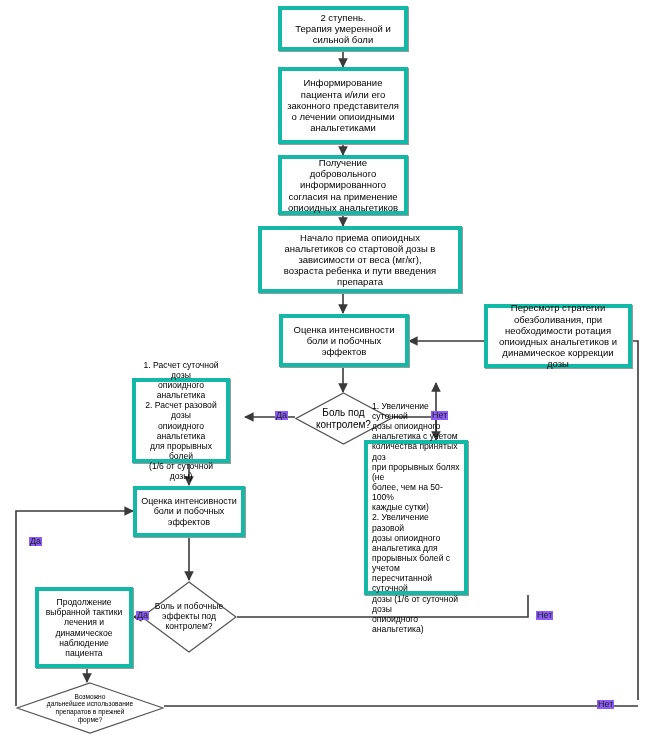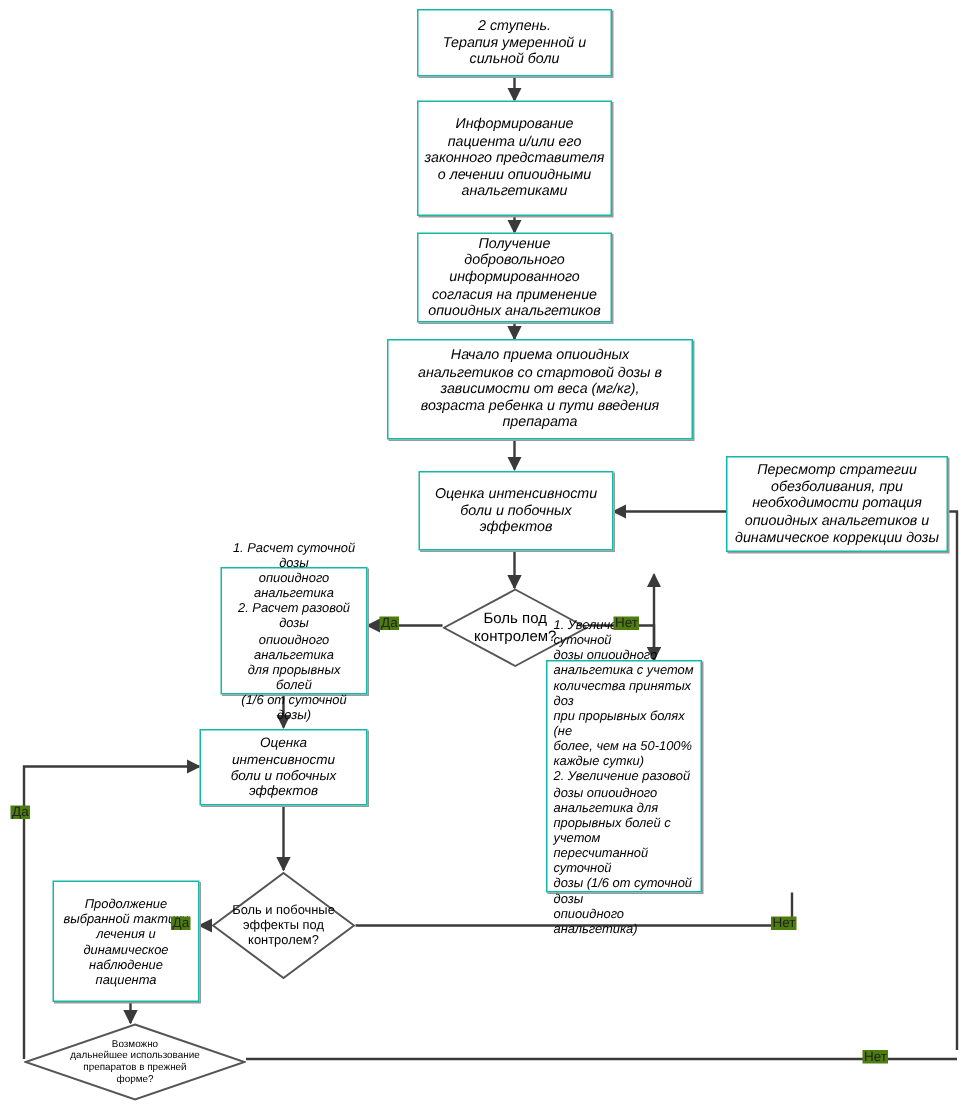--- a/index.html
+++ b/index.html
@@ -28,25 +28,24 @@
     position: absolute;
     box-sizing: border-box;
     display: flex;
     align-items: center;
     justify-content: center;
     text-align: center;
     color: #000000;
     background: #ffffff;
   }
   .box {
-    border: 1px solid #14b8a6;
+    border: 4px solid #14b8a6;
     box-shadow: 1px 1px 0 #9a9a9a;
     padding: 2px 4px;
     line-height: 1.18;
-    font-style: italic;
   }
   .box .txt {
     width: 100%;
     white-space: pre-line;
   }
   .box.left .txt {
     text-align: left;
   }
   .diamond {
     background: transparent;
@@ -60,25 +59,26 @@
   }
   .diamond .txt {
     position: relative;
     z-index: 2;
     width: 74%;
     line-height: 1.15;
     white-space: pre-line;
   }
   .edge-label {
     position: absolute;
-    background: #4d7c0f;
+    background: #8b5cf6;
     color: #222222;
     padding: 0 1px;
     line-height: 1;
     white-space: nowrap;
+    margin-left: 22px;
   }
 </style>
 </head>
 <body>
 
 <div id="canvas">
 
   <svg id="edges" viewBox="0 0 647 740" xmlns="http://www.w3.org/2000/svg">
     <defs>
       <marker id="arrow" viewBox="0 0 10 10" refX="9" refY="5" markerWidth="6" markerHeight="6" orient="auto-start-reverse">
@@ -153,21 +153,21 @@
   </div>
 
   <div class="node diamond" style="left:295px; top:392px; width:97px; height:53px; font-size:10px;">
     <svg class="dshape" viewBox="0 0 97 53" preserveAspectRatio="none">
       <polygon points="48.5,1 96,26.5 48.5,52 1,26.5" fill="#ffffff" stroke="#555555" stroke-width="1.3"></polygon>
     </svg>
     <span class="txt">Боль под
 контролем?</span>
   </div>
 
-  <div class="node box" style="left:147px; top:378px; width:98px; height:85px; font-size:8.6px;justify-content:flex-end;">
+  <div class="node box" style="left:132px; top:378px; width:98px; height:85px; font-size:8.6px;justify-content:flex-end;">
     <span class="txt">1. Расчет суточной дозы
 опиоидного анальгетика
 2. Расчет разовой дозы
 опиоидного анальгетика
 для прорывных болей
 (1/6 от суточной дозы)</span>
   </div>
 
   <div class="node box left" style="left:364px; top:440px; width:104px; height:155px; font-size:8.6px;">
     <span class="txt">1. Увеличение суточной

